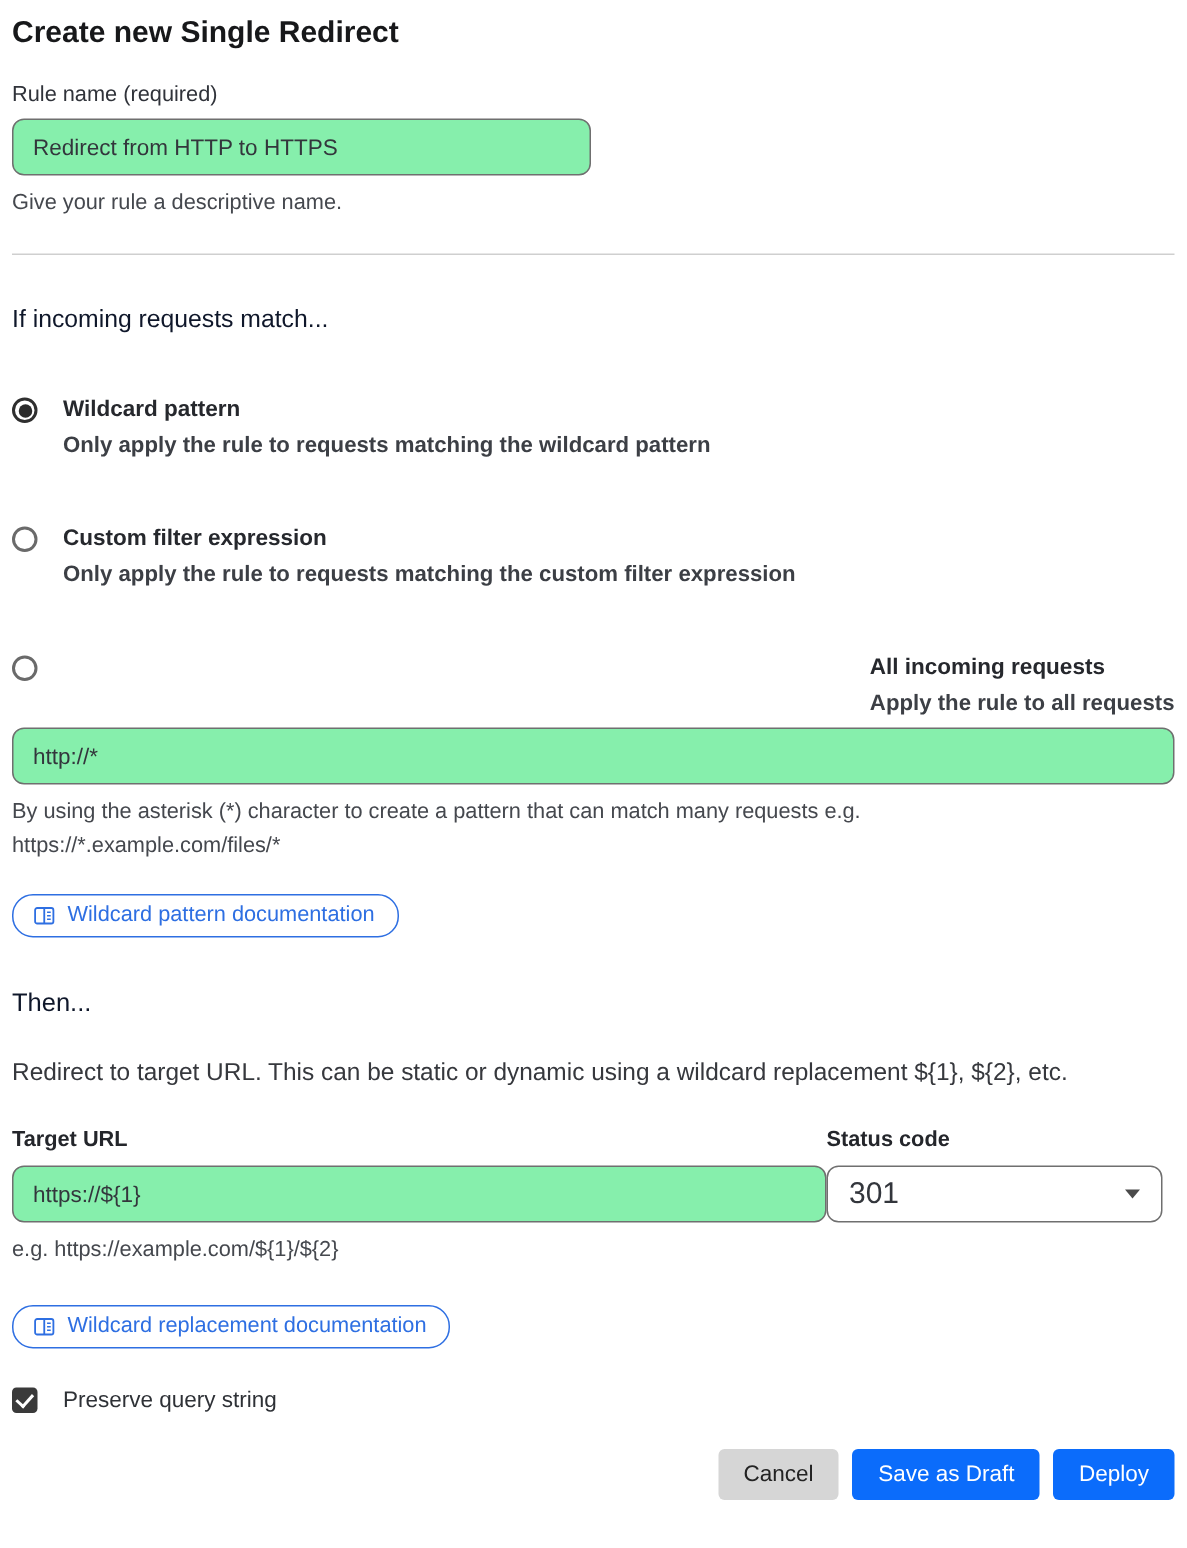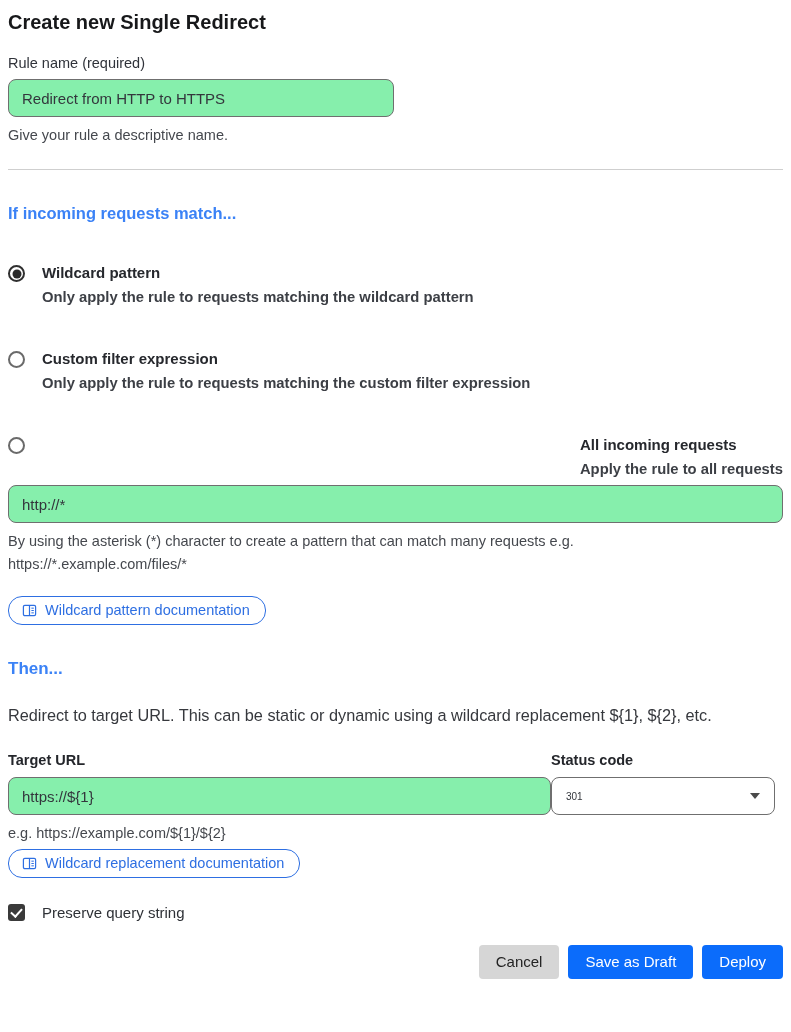--- a/index.html
+++ b/index.html
@@ -53,22 +53,22 @@
 
   .divider {
     border: none;
     border-top: 1px solid #cfcfcf;
     margin-top: 22px;
   }
 
   .section-heading {
     margin-top: 33px;
     font-size: 16.5px;
-    font-weight: bold;
-    color: #3b82f6;
+    font-weight: normal;
+    color: #0f172a;
     line-height: 20px;
   }
 
   .radio-group { margin-top: 41px; }
   .radio-option { display: flex; margin-bottom: 44px; }
   .radio-option:last-child { margin-bottom: 0; justify-content: space-between; }
 
   .radio-circle {
     width: 17px; height: 17px;
     border: 2px solid #6a6a6a;
@@ -142,21 +142,21 @@
     margin-top: 8px;
     height: 38px;
     width: 224px;
     border: 1px solid #6f6f6f;
     border-radius: 8px;
     background: #fff;
     display: flex;
     align-items: center;
     justify-content: space-between;
     padding: 0 14px;
-    font-size: 10px;
+    font-size: 20px;
     color: #33363c;
     cursor: pointer;
   }
   .select-caret {
     width: 0; height: 0;
     border-left: 5px solid transparent;
     border-right: 5px solid transparent;
     border-top: 6px solid #4a4a4a;
   }
 
@@ -281,21 +281,21 @@
     </div>
     <div class="field-col-status">
       <div class="field-label bold">Status code</div>
       <div class="select-box">
         <span>301</span>
         <span class="select-caret"></span>
       </div>
     </div>
   </div>
 
-  <button class="doc-button" style="margin-top:4px;">
+  <button class="doc-button" style="margin-top:25px;">
     <span>
       <svg width="15" height="15" viewBox="0 0 16 16" fill="none" stroke="#2e6fe2" stroke-width="1.3">
         <rect x="1.5" y="2.5" width="13" height="11" rx="1.5"></rect>
         <line x1="8" y1="2.5" x2="8" y2="13.5"></line>
         <line x1="10" y1="5.5" x2="12.6" y2="5.5" stroke-width="1.1"></line>
         <line x1="10" y1="8" x2="12.6" y2="8" stroke-width="1.1"></line>
         <line x1="10" y1="10.5" x2="12.6" y2="10.5" stroke-width="1.1"></line>
       </svg>
     </span>
     <span>Wildcard replacement documentation</span>

